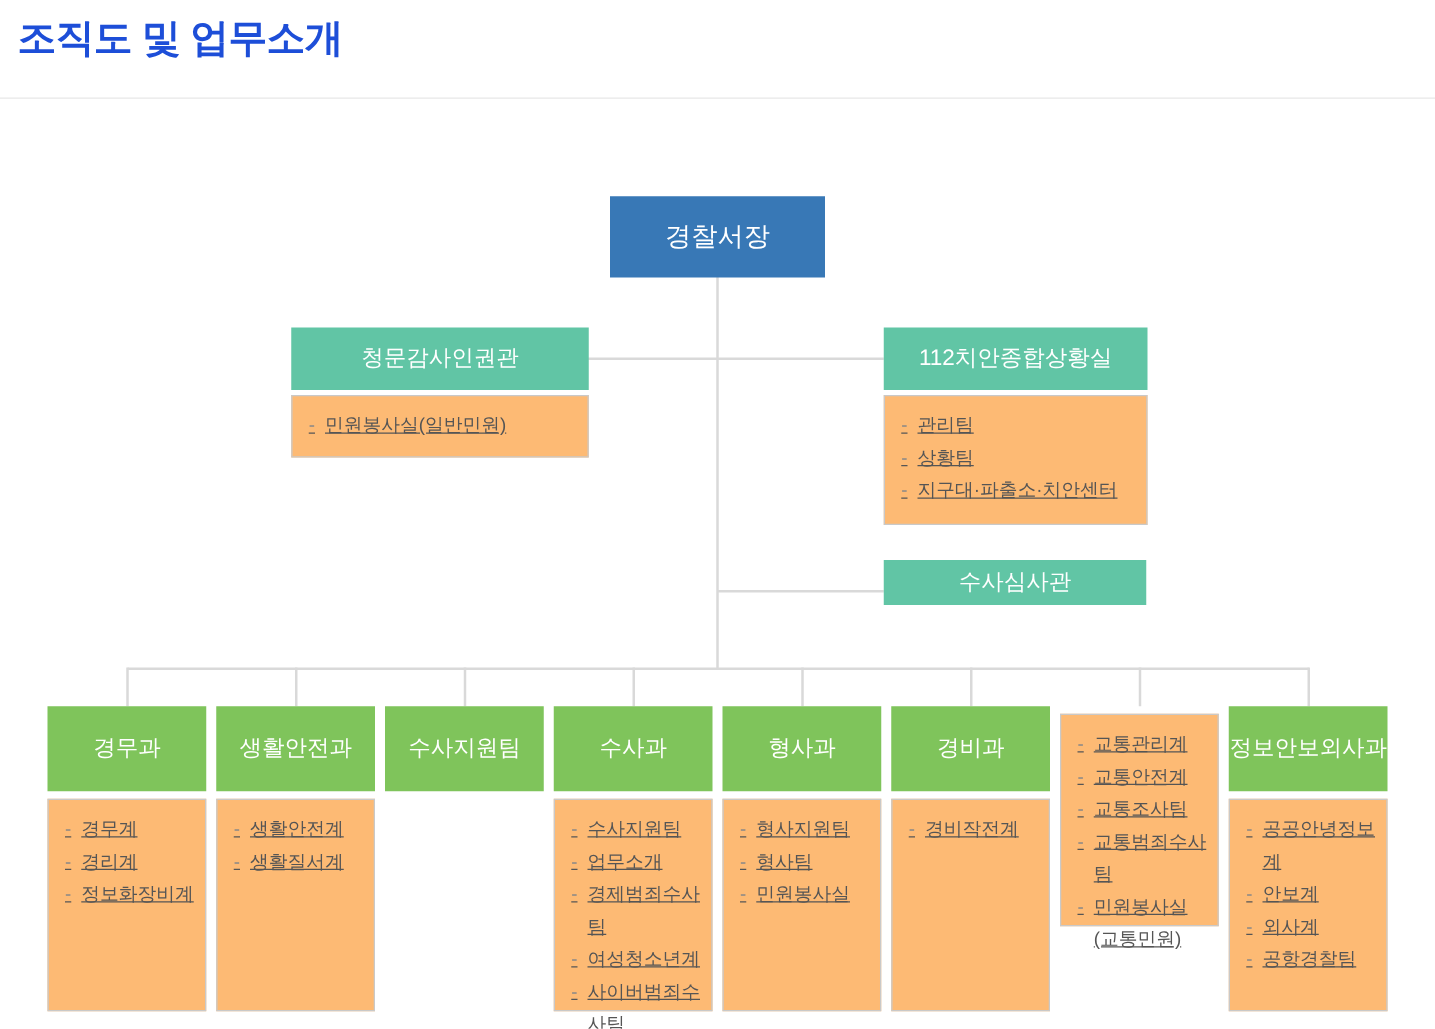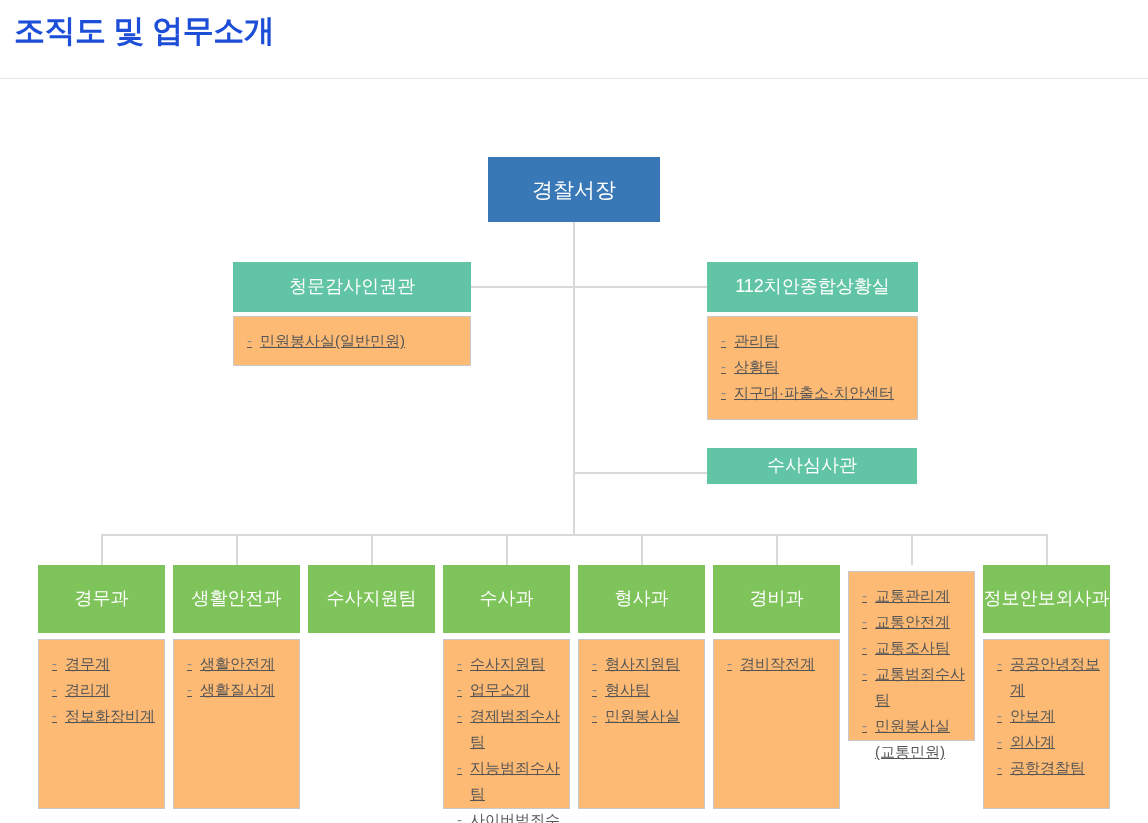--- a/index.html
+++ b/index.html
@@ -123,21 +123,21 @@
         </div>
         <div class="dept-col">
           <div class="box">수사지원팀</div>
         </div>
         <div class="dept-col">
           <div class="box">수사과</div>
           <div class="listbox">
             <div class="team-item">수사지원팀</div>
             <div class="team-item">업무소개</div>
             <div class="team-item">경제범죄수사팀</div>
-            <div class="team-item">지능범죄수사팀</div>
+            <div class="team-item">여성청소년계</div>
             <div class="team-item">사이버범죄수사팀</div>
           </div>
         </div>
         <div class="dept-col">
           <div class="box">형사과</div>
           <div class="listbox">
             <div class="team-item">형사지원팀</div>
             <div class="team-item">형사팀</div>
             <div class="team-item">민원봉사실</div>
           </div>

